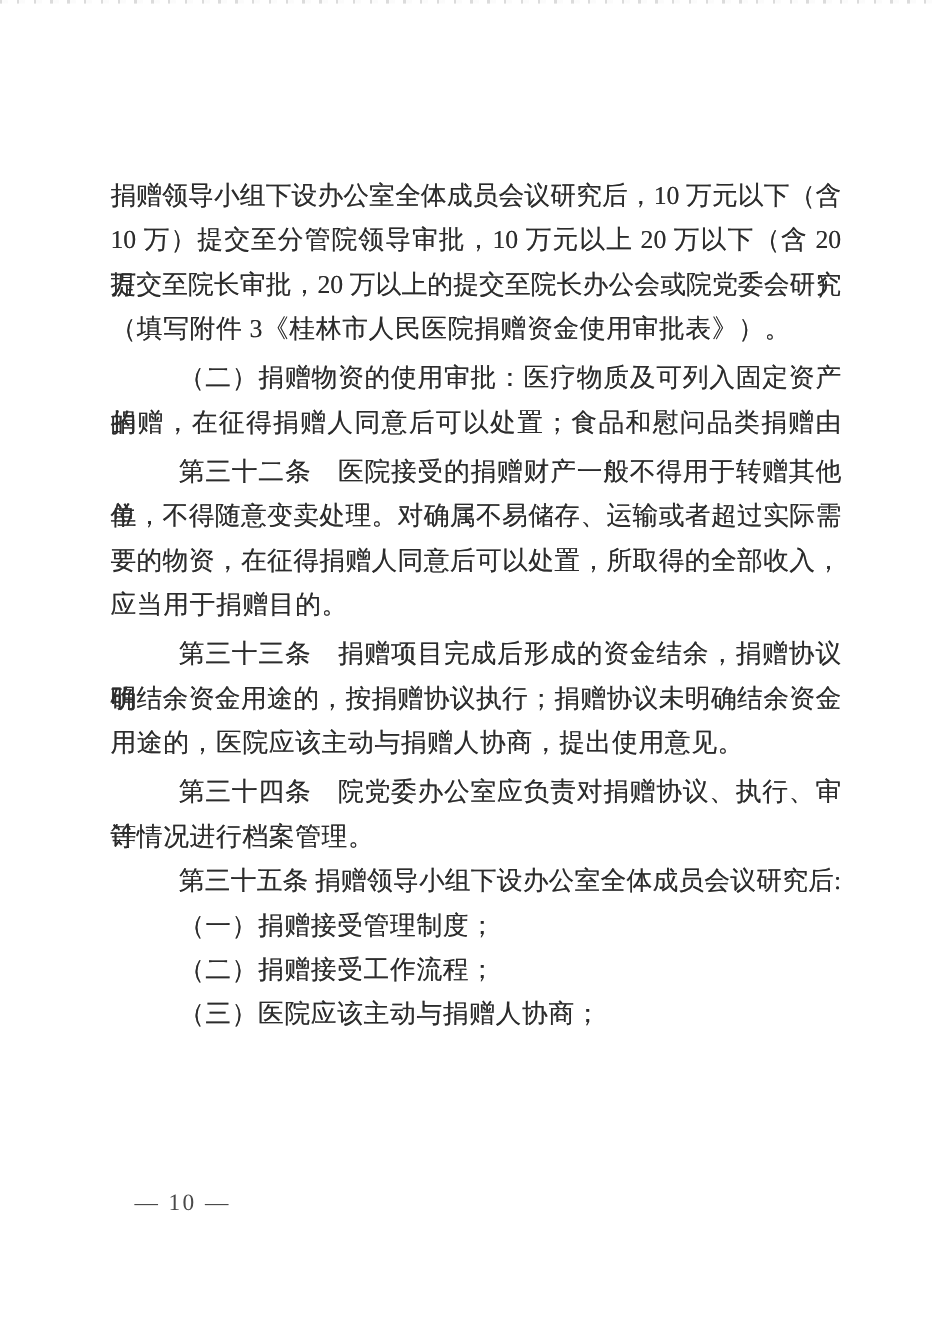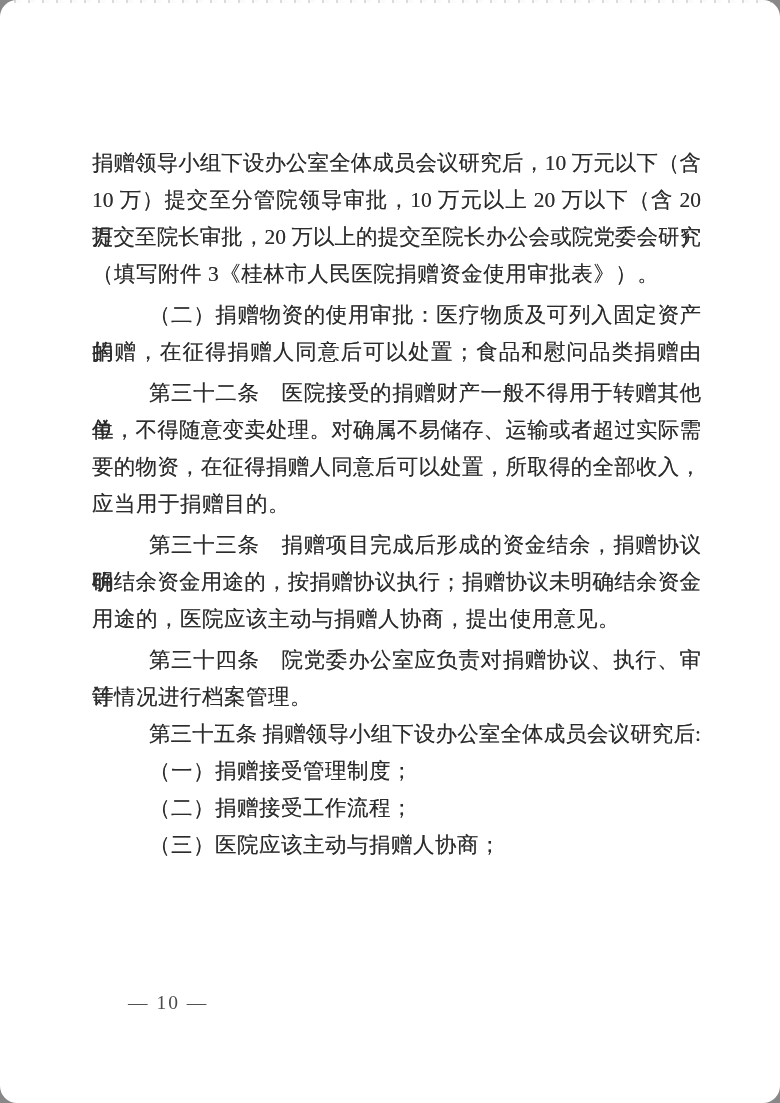--- a/index.html
+++ b/index.html
@@ -9,21 +9,20 @@
     font-family: "Liberation Serif", "DejaVu Serif", serif;
   }
   .page {
     position: relative;
     width: 780px;
     height: 1103px;
     margin: 0 auto;
     background: var(--paper, #ffffff);
     overflow: hidden;
     color: var(--ink, #2c2c2c);
-    border-radius: 17px;
   }
   
   .scan-edge {
     position: absolute;
     top: 0; left: 0; right: 0;
     height: 3px;
     background: repeating-linear-gradient(90deg,
       rgba(70,70,70,0.55) 0px, rgba(70,70,70,0.55) 2px,
       rgba(180,180,180,0.15) 2px, rgba(180,180,180,0.15) 7px,
       transparent 7px, transparent 14px);
@@ -61,21 +60,21 @@
     line-height: 40px;
     text-align: center;
     text-align-last: center;
     text-indent: 0;
     letter-spacing: 2px;
     margin-top: 38px;
     margin-bottom: 2px;
   }
   .page-number {
     position: absolute;
-    left: 128px;
+    left: 112px;
     top: 992px;
     font-size: 19.5px;
     letter-spacing: 2px;
     color: #4a4a4a;
   }
 </style>
 </head>
 <body>
 
 <div class="page">

